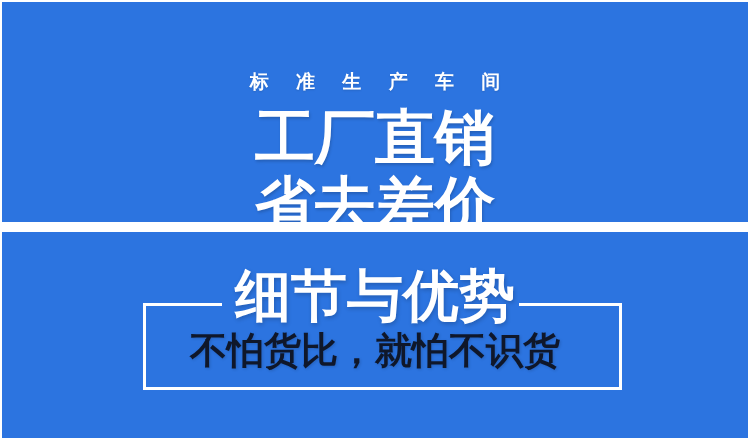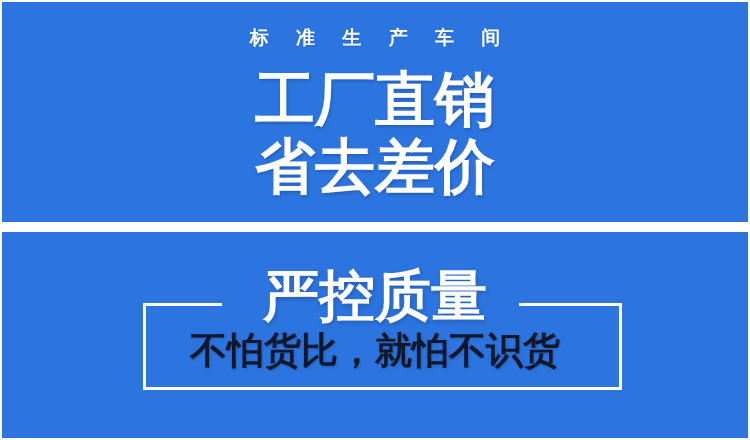--- a/index.html
+++ b/index.html
@@ -50,34 +50,35 @@
     box-sizing: border-box;
   }
 
   .kicker {
     color: #ffffff;
     font-weight: bold;
     font-size: 19px;
     line-height: 1;
     white-space: nowrap;
     text-shadow: 0 1px 2px rgba(0,0,0,0.13);
+    margin-top: 44px;
   }
   .kicker.wide  { letter-spacing: 11px; text-indent: 11px; }
   .kicker.tight { letter-spacing: 1.5px; text-indent: 1.5px; }
 
   .headline {
     color: #ffffff;
     font-weight: bold;
     font-size: 60px;
     line-height: 56px;
     white-space: nowrap;
     letter-spacing: 0px;
     text-shadow: 1px 2px 3px rgba(0,0,0,0.18);
   }
-  .headline.l1 { margin-top: 25px; }
+  .headline.l1 { margin-top: 19px; }
   .headline.l2 { margin-top: 11px; }
 
   
   .bottom-panel {
     position: absolute;
     left: 2px;
     top: 232px;
     width: 746px;
     height: 206px;
     background: #2c74e0;
@@ -151,19 +152,19 @@
 
   </div>
 
   <div class="bottom-panel">
 
     <div class="frame">
       <div class="frame-top-left"></div>
       <div class="frame-top-right"></div>
     </div>
 
-    <div class="bottom-title">严控质量</div>
+    <div class="bottom-title">细节与优势</div>
 
     <div class="bottom-sub">不怕货比，就怕不识货</div>
 
   </div>
 
 </div>
 
 </body></html>

